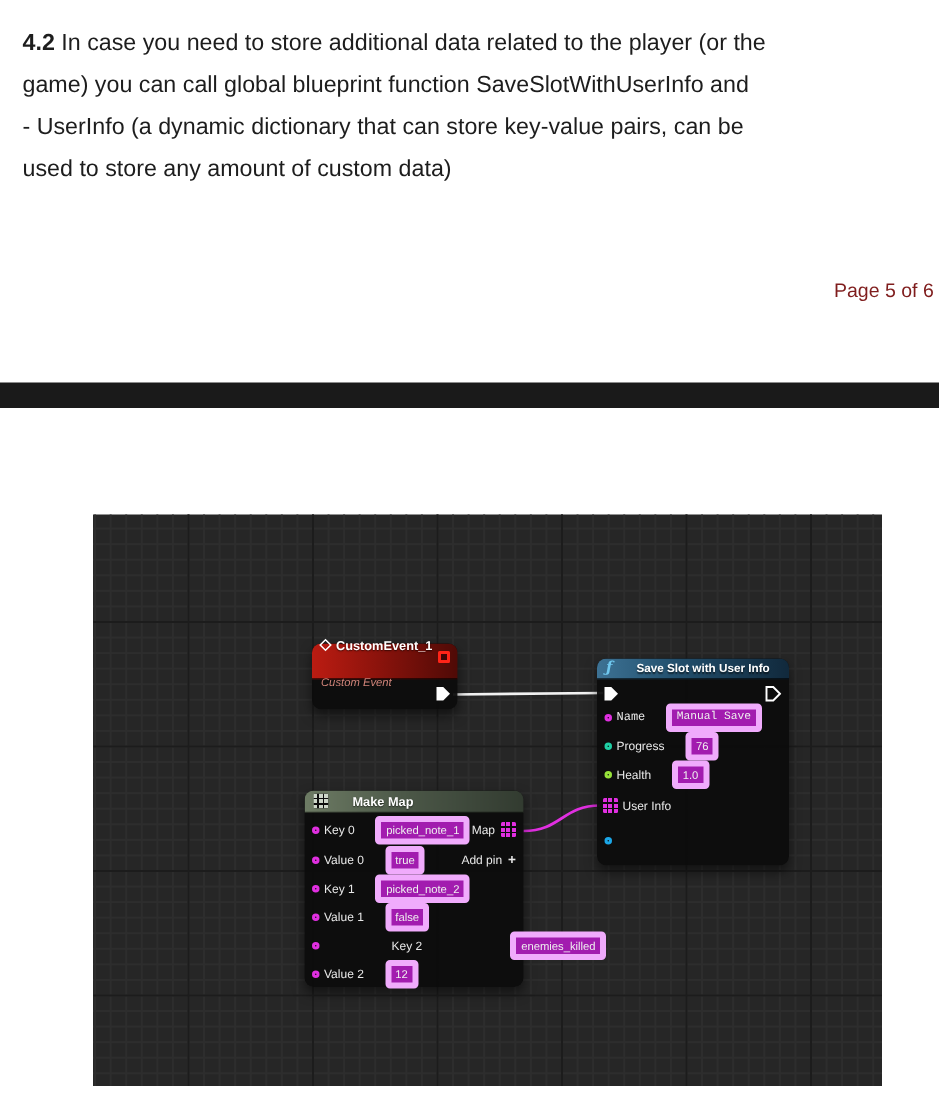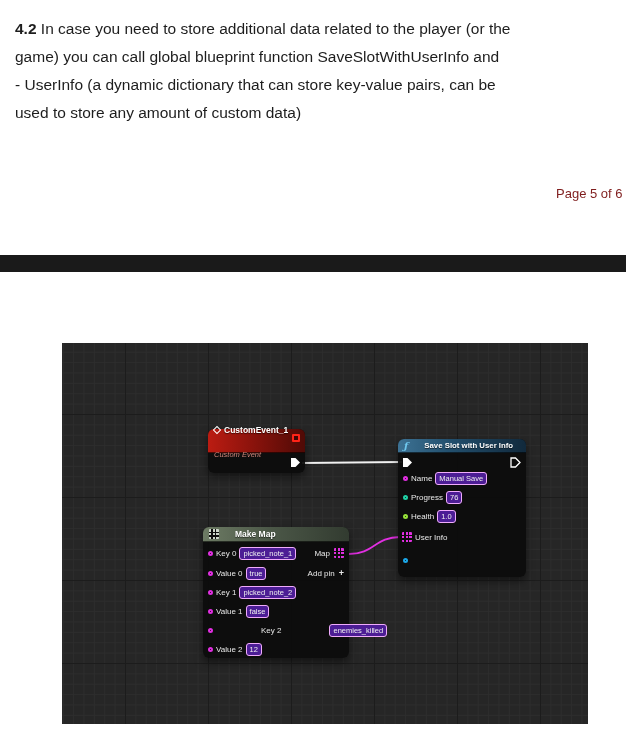--- a/index.html
+++ b/index.html
@@ -51,23 +51,23 @@
             background:#420505; border:2px solid #ff2418; border-radius:1px; }
   .event-body { position:relative; height:19px; }
 
   
   .fn-header { height:14px; background:linear-gradient(to right, #3d7294, #23506e 40%, #11293c); }
   .fn-icon { font-family:"DejaVu Serif", serif; font-style:italic; font-weight:bold;
              color:#6fc8ef; font-size:10px; line-height:10px; }
   .pin-row { position:absolute; display:flex; align-items:center; gap:3px; height:12px; }
   .pin-ring { width:5px; height:5px; border-radius:50%; border:2px solid; flex:0 0 auto; }
   .pin-label { font-size:8px; color:#e8e8e8; white-space:nowrap; }
-  .vbox { background:#4c1d95; border:1px solid #f0abfc; border-radius:3px;
+  .vbox { background:#a21caf; border:4px solid #f0abfc; border-radius:3px;
           color:#efefef; font-size:7.5px; line-height:9px; padding:1px 3px;
-          white-space:nowrap; }
+          white-space:nowrap;margin-left:11px; }
   .grid-icon { width:10px; height:10px; border-radius:1px; flex:0 0 auto;
                background-color:#e12fe1;
                background-image:
                  repeating-linear-gradient(0deg, transparent 0 2.5px, #0c0c0c 2.5px 3.6px),
                  repeating-linear-gradient(90deg, transparent 0 2.5px, #0c0c0c 2.5px 3.6px); }
   .grid-icon.gray { background-color:#cdd6c9; }
   .img-col { display:flex; flex-direction:column; gap:1px; }
   .dd-row { display:flex; align-items:center; gap:4px; }
   .dropdown { background:#3d3d3d; border:1px solid #222; border-radius:2px; color:#cfcfcf;
               font-size:7px; line-height:9px; padding:1px 3px; display:flex; gap:3px;
@@ -131,21 +131,21 @@
         <span class="node-title" style="font-size:7.8px;">Save Slot with User Info</span>
       </div>
 
       <svg class="exec-pin" style="left:4px; top:18px;" width="11" height="11" viewBox="0 0 11 11">
         <path d="M1 1 h4.5 l4.5 4.5 L5.5 10 H1 Z" fill="#ffffff"></path>
       </svg>
       <svg class="exec-pin" style="right:5px; top:18px;" width="11" height="11" viewBox="0 0 11 11">
         <path d="M1 1 h4.5 l4.5 4.5 L5.5 10 H1 Z" fill="none" stroke="#ffffff" stroke-width="1.3"></path>
       </svg>
 
-      <div class="pin-row" style="left:5px; top:33px;">
+      <div class="pin-row" style="left:5px; top:33px;font-family:Liberation Mono, monospace;">
         <span class="pin-ring" style="border-color:#e12fe1;"></span>
         <span class="pin-label">Name</span>
         <span class="vbox">Manual Save</span>
       </div>
 
       <div class="pin-row" style="left:5px; top:52px;">
         <span class="pin-ring" style="border-color:#1fd0a5;"></span>
         <span class="pin-label">Progress</span>
         <span class="vbox">76</span>
       </div>

